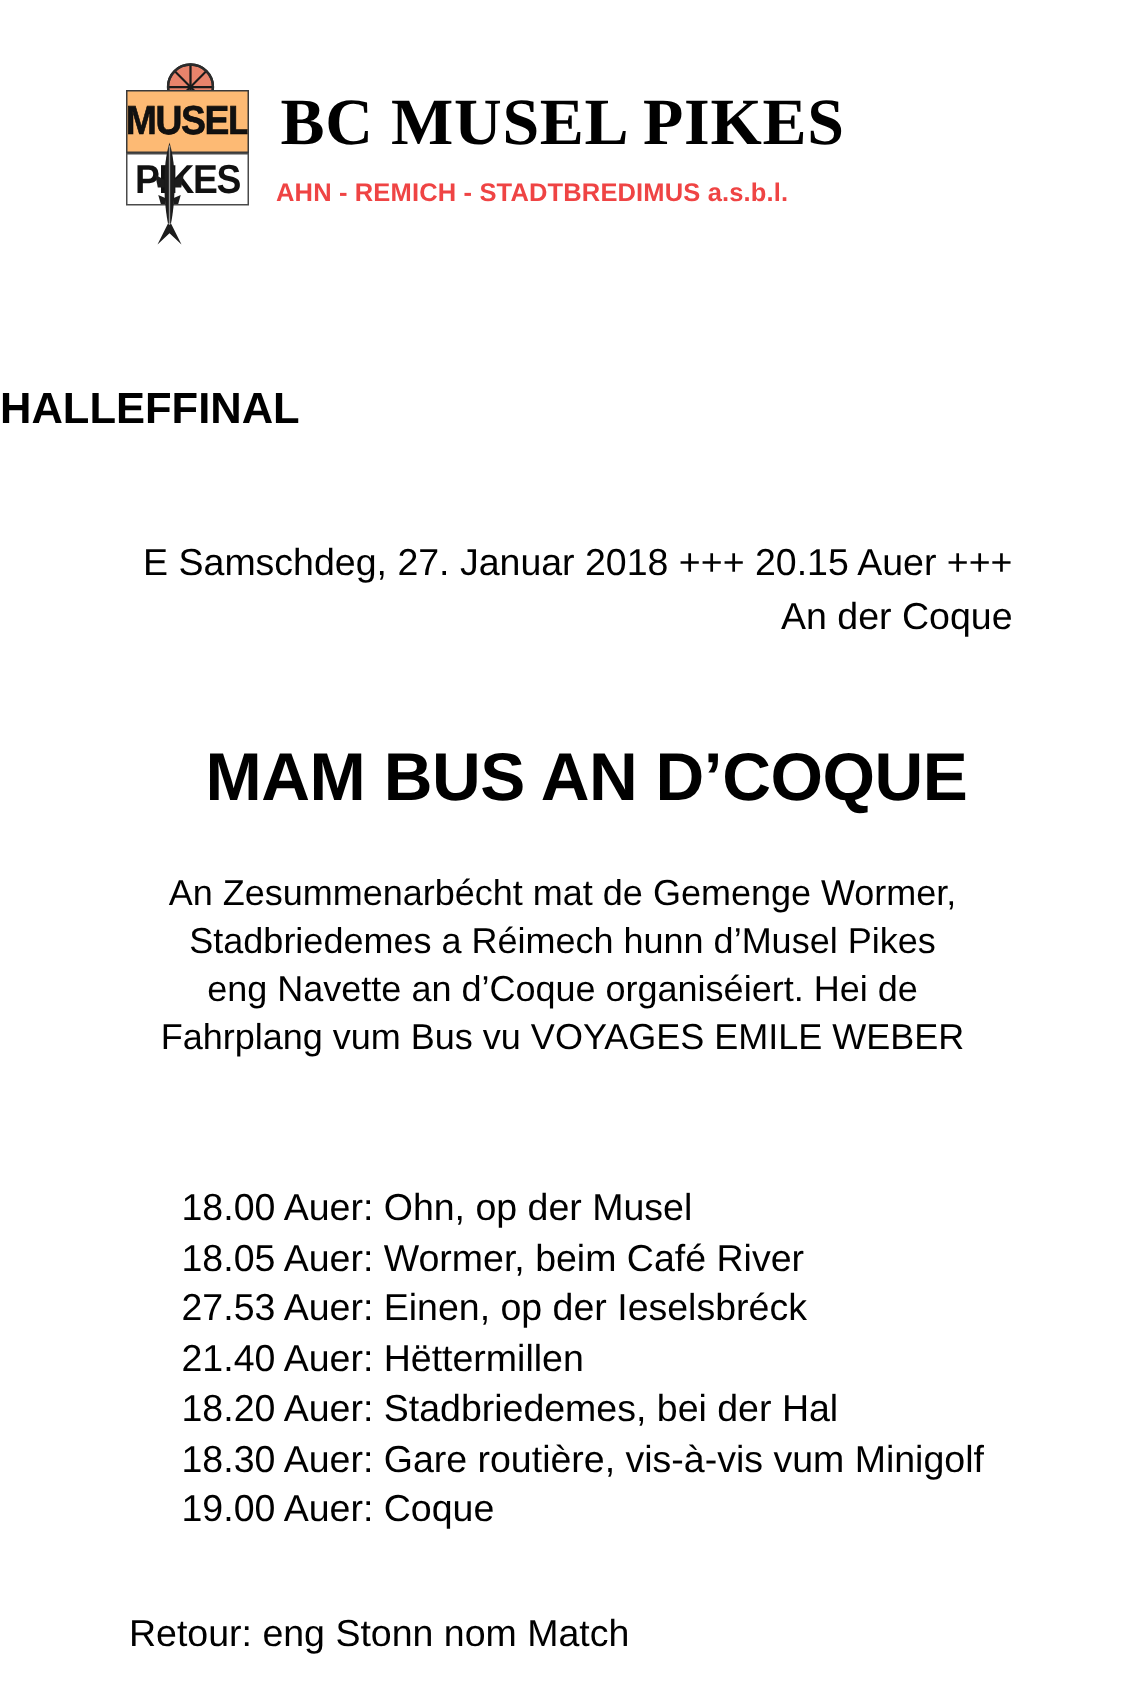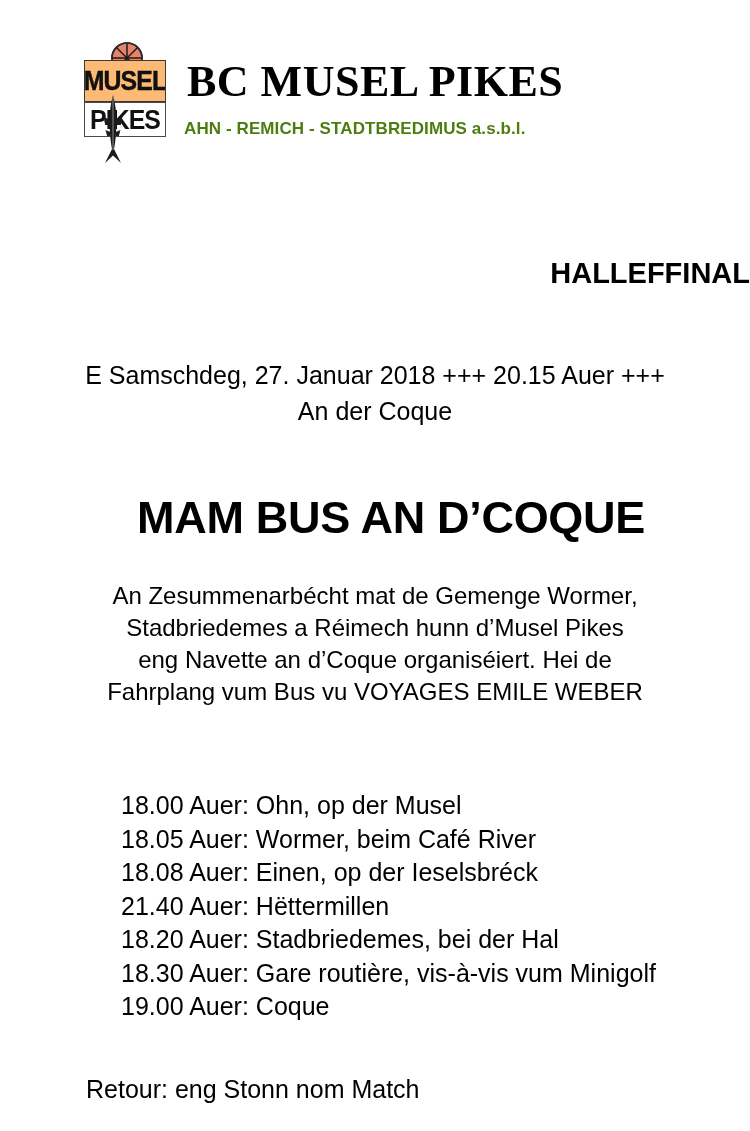--- a/index.html
+++ b/index.html
@@ -111,50 +111,50 @@
     margin-left: 12px;
   }
   .logo-subtitle {
     position: absolute;
     left: 184px;
     top: 119px;
     font-family: "Liberation Sans", sans-serif;
     font-weight: bold;
     font-size: 17px;
     letter-spacing: 0.1px;
-    color: #4d7c0f;
+    color: #ef4444;
     white-space: nowrap;
   }
 
   
   .content {
     position: absolute;
     left: 0;
     top: 0;
     width: 750px;
   }
 
   .match-title {
     position: absolute;
     left: 0;
     top: 253px;
     width: 750px;
-    text-align: right;
+    text-align: left;
     font-size: 29px;
     font-weight: bold;
     line-height: 40px;
     letter-spacing: 0px;
   }
 
   .match-meta {
     position: absolute;
     left: 75px;
     top: 357px;
     width: 600px;
-    text-align: center;
+    text-align: right;
     font-size: 25px;
     font-weight: normal;
     line-height: 36px;
   }
 
   .headline {
     position: absolute;
     left: 16px;
     top: 493px;
     width: 750px;
@@ -246,21 +246,21 @@
 
   <div class="match-meta">E Samschdeg, 27. Januar 2018 +++ 20.15 Auer +++ An der Coque</div>
 
   <div class="headline">MAM BUS AN D’COQUE</div>
 
   <div class="intro">An Zesummenarbécht mat de Gemenge Wormer, Stadbriedemes a Réimech hunn d’Musel Pikes eng Navette an d’Coque organiséiert. Hei de Fahrplang vum Bus vu VOYAGES EMILE WEBER</div>
 
   <div class="schedule">
     <div class="schedule-line">18.00 Auer: Ohn, op der Musel</div>
     <div class="schedule-line">18.05 Auer: Wormer, beim Café River</div>
-    <div class="schedule-line">18.08 Auer: Einen, op der Ieselsbréck</div>
+    <div class="schedule-line">27.53 Auer: Einen, op der Ieselsbréck</div>
     <div class="schedule-line">21.40 Auer: Hëttermillen</div>
     <div class="schedule-line">18.20 Auer: Stadbriedemes, bei der Hal</div>
     <div class="schedule-line">18.30 Auer: Gare routière, vis-à-vis vum Minigolf</div>
     <div class="schedule-line">19.00 Auer: Coque</div>
   </div>
 
   <div class="retour">Retour: eng Stonn nom Match</div>
 
 </div>
 

